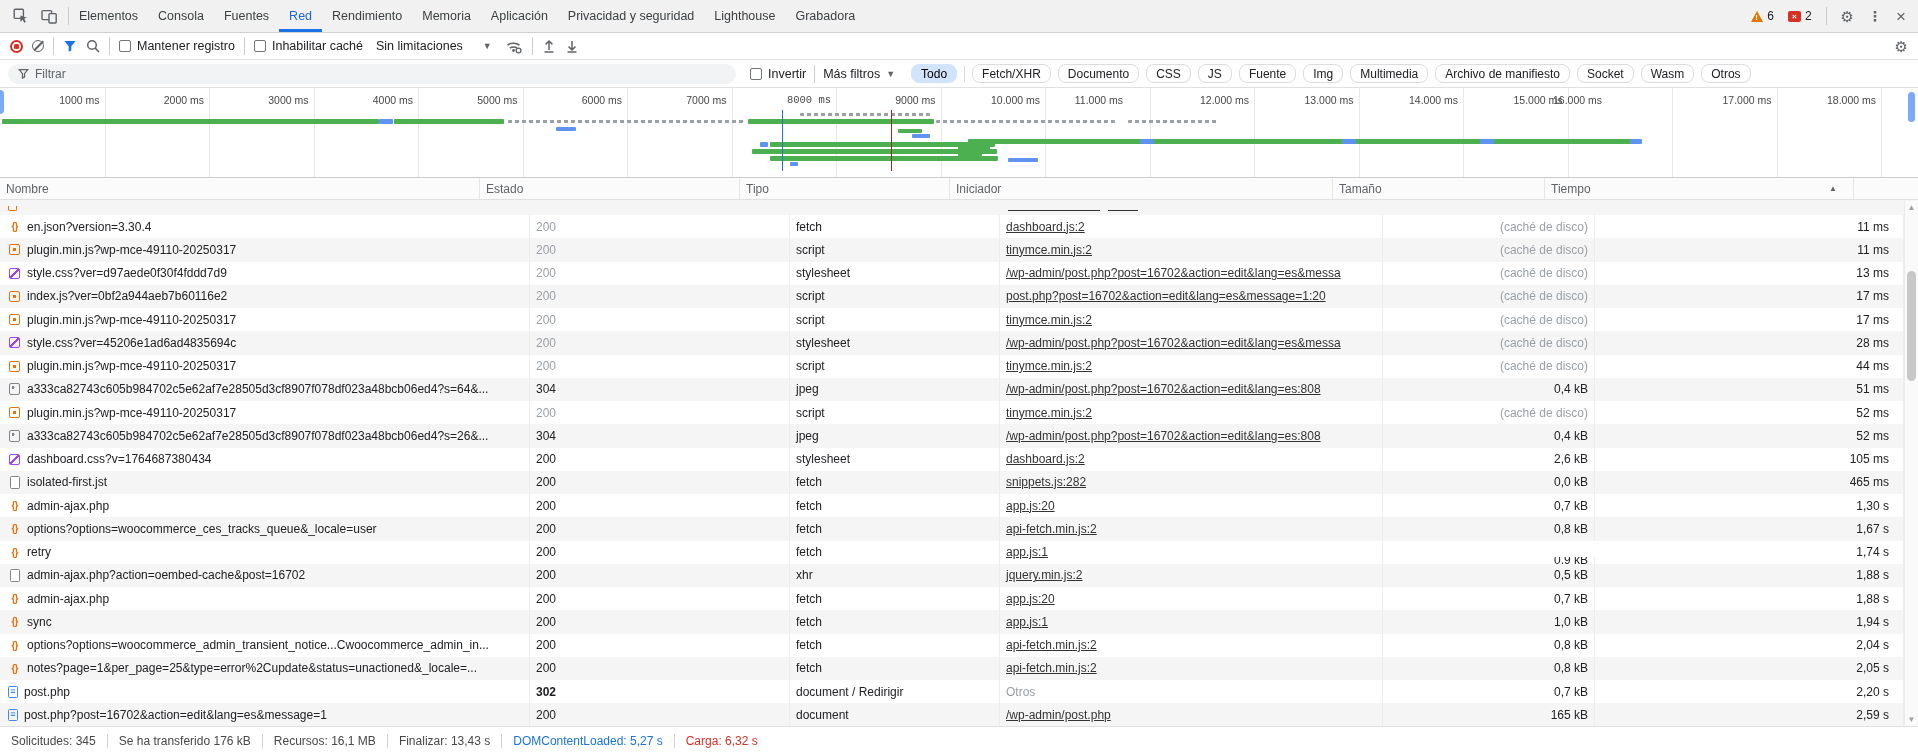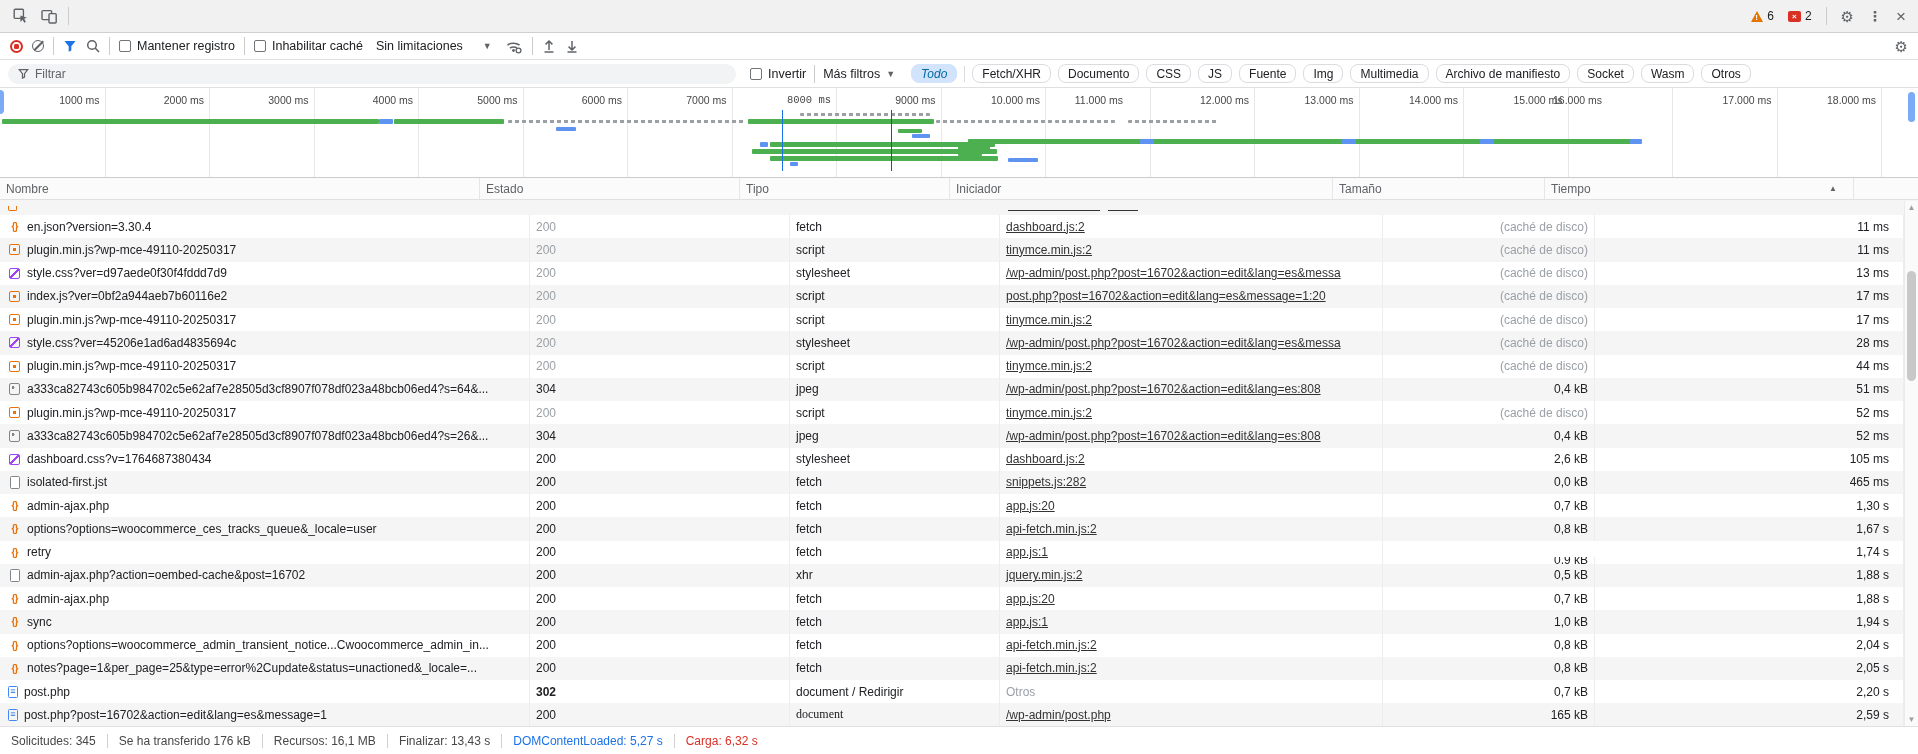--- a/index.html
+++ b/index.html
@@ -34,21 +34,21 @@
   .tlabel { font-size:12.5px; color:#202124; white-space:nowrap; }
   .ctrl { display:flex; align-items:center; gap:6px; }
   .caret { font-size:9px; color:#5f6368; }
   .toolbar .right { margin-left:auto; }
 
   
   .filterbar { height:28px; background:#fff; border-bottom:1px solid #e0e0e0; display:flex; align-items:center; gap:8px; padding:0 8px; }
   .fpill { width:728px; height:20px; background:#f1f3f4; border-radius:10px; display:flex; align-items:center; gap:6px; padding:0 10px; color:#5f6368; }
   .chips { display:flex; align-items:center; gap:7px; }
   .chip { height:19px; display:flex; align-items:center; padding:0 9px; border:1px solid #dadce0; border-radius:8px; background:#fff; font-size:12px; color:#202124; white-space:nowrap; }
-  .chip.active { background:#d2e3fc; border-color:#d2e3fc; color:#0369a1;font-style:italic; }
+  .chip.active { background:#d2e3fc; border-color:#d2e3fc; color:#000000; }
   .chipsep { width:1px; height:16px; background:#dadce0; }
 
   
   .timeline { position:relative; height:90px; background:#fff; border-bottom:1px solid #ccc; overflow:hidden; }
   .gl { position:absolute; top:0; bottom:0; width:1px; background:#e8e8e8; }
   .tl-label { position:absolute; top:6px; width:86px; text-align:right; font-size:10.5px; color:#474747; }
   .bar { position:absolute; border-radius:1px; }
   .bar.green { background:#4caf50; }
   .bar.blue  { background:#5f93f2; }
   .bar.dash  { background:repeating-linear-gradient(90deg,#9aa0a6 0 4px,transparent 4px 7px); }
@@ -118,20 +118,32 @@
         </svg>
       </span>
       <span class="tb-iconbtn">
         <svg width="17" height="16" viewBox="0 0 17 16">
           <rect x="1" y="2.6" width="9.6" height="9" rx="1" fill="none" stroke="#5f6368" stroke-width="1.4"></rect>
           <rect x="8" y="5.6" width="7.2" height="9.4" rx="1" fill="#f1f1f1" stroke="#5f6368" stroke-width="1.4"></rect>
         </svg>
       </span>
     </div>
     <span class="vsep"></span>
+    <div class="tabs" id="tabs">
+        <div class="tab">Elementos</div>
+        <div class="tab">Consola</div>
+        <div class="tab">Fuentes</div>
+        <div class="tab active">Red</div>
+        <div class="tab">Rendimiento</div>
+        <div class="tab">Memoria</div>
+        <div class="tab">Aplicación</div>
+        <div class="tab">Privacidad y seguridad</div>
+        <div class="tab">Lighthouse</div>
+        <div class="tab">Grabadora</div>
+      </div>
     <div class="tb-right">
       <span class="warn-badge">
         <span class="tri"></span>
         <span>6</span>
       </span>
       <span class="err-badge">
         <span class="errbox">×</span>
         <span>2</span>
       </span>
       <span class="vsep"></span>
@@ -683,21 +695,21 @@
         <div class="cell num" style="width: 309px; padding-right: 14px;">2,20 s</div>
       </div>
       <div class="row alt">
         <div class="cell namecell" style="width: 530px;">
           <div class="ic ic-document"></div>
           <div>post.php?post=16702&amp;action=edit&amp;lang=es&amp;message=1</div>
         </div>
         <div class="cell" style="width: 260px;">
           <div style="display: inline;">200</div>
         </div>
-        <div class="cell" style="width: 210px; font-family: Liberation Serif, serif;">document</div>
+        <div class="cell" style="width: 210px;">document</div>
         <div class="cell" style="width: 383px;">
           <div class="link" style="display: inline;">/wp-admin/post.php</div>
         </div>
         <div class="cell num" style="width: 212px;">
           <div style="display: inline;">165 kB</div>
         </div>
         <div class="cell num" style="width: 309px; padding-right: 14px;">2,59 s</div>
       </div>
     </div>
 

